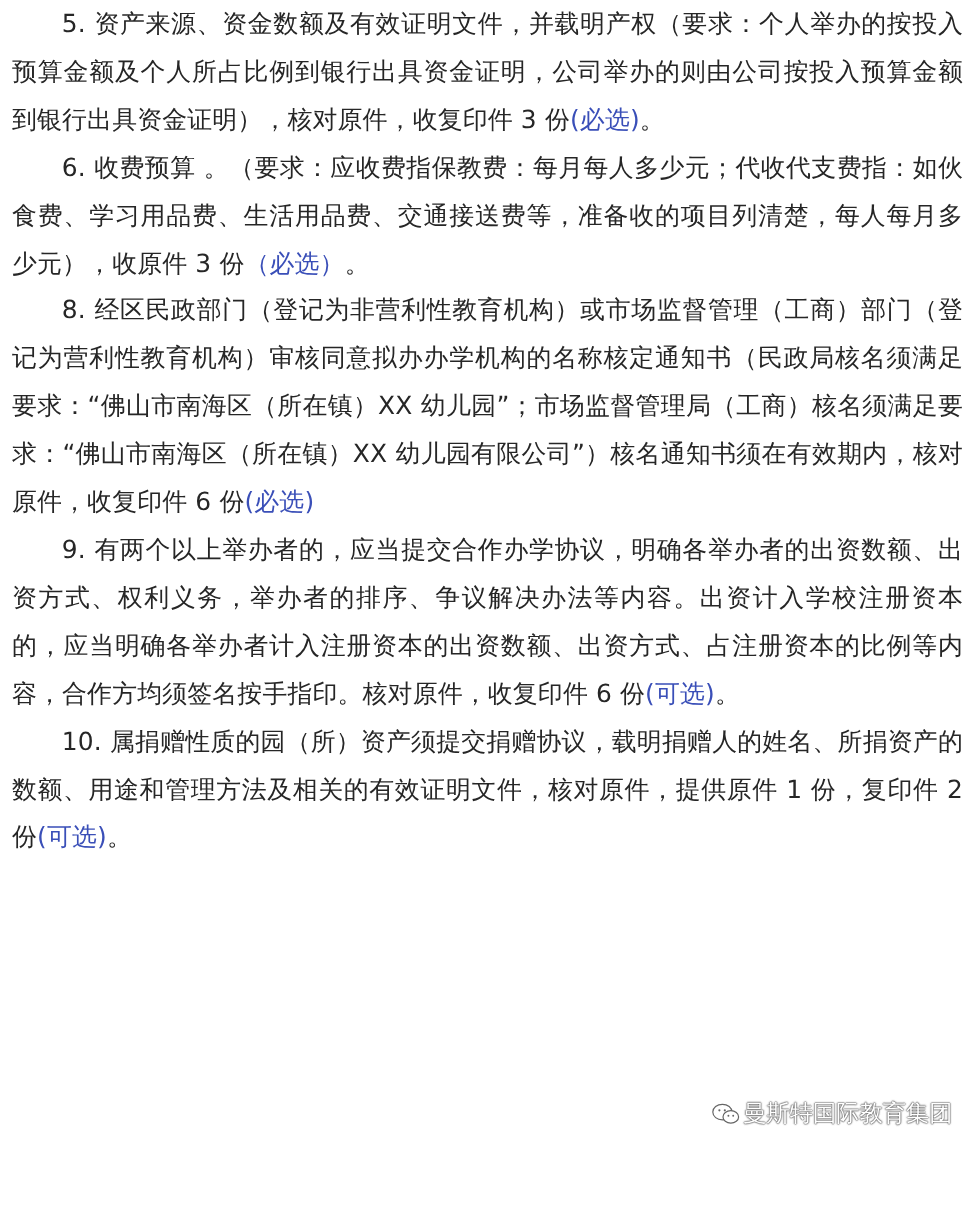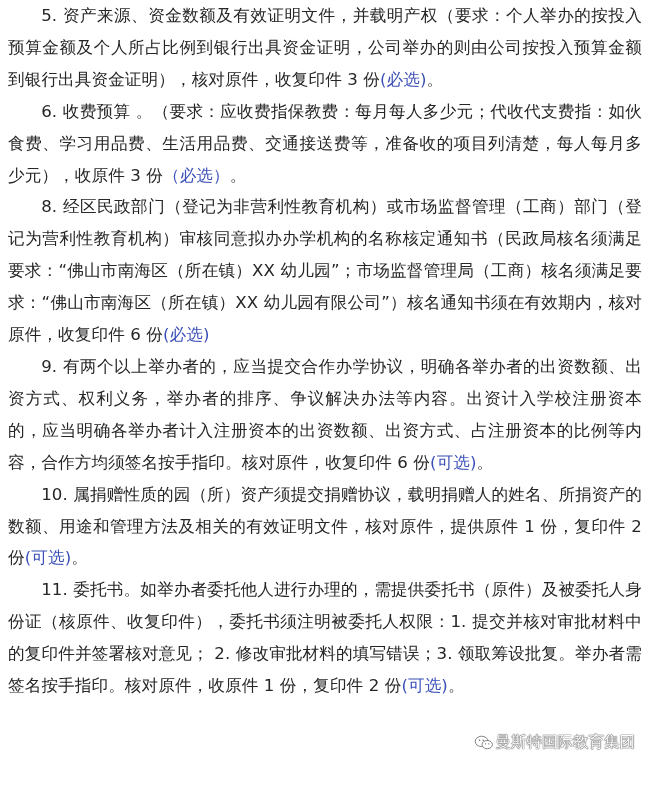--- a/index.html
+++ b/index.html
@@ -35,21 +35,20 @@
 
   <p class="para"><span>6.</span><span> 收费预算 。（要求：应收费指保教费：每月每人多少元；代收代支费指：如伙食费、学习用品费、生活用品费、交通接送费等，准备收的项目列清楚，每人每月多少元），收原件 3 份</span><span class="tag">（必选）</span><span>。</span></p>
 
 
   <p class="para"><span>8.</span><span> 经区民政部门（登记为非营利性教育机构）或市场监督管理（工商）部门（登记为营利性教育机构）审核同意拟办办学机构的名称核定通知书（民政局核名须满足要求：“佛山市南海区（所在镇）XX 幼儿园”；市场监督管理局（工商）核名须满足要求：“佛山市南海区（所在镇）XX 幼儿园有限公司”）核名通知书须在有效期内，核对原件，收复印件 6 份</span><span class="tag">(必选)</span><span></span></p>
 
   <p class="para"><span>9.</span><span> 有两个以上举办者的，应当提交合作办学协议，明确各举办者的出资数额、出资方式、权利义务，举办者的排序、争议解决办法等内容。出资计入学校注册资本的，应当明确各举办者计入注册资本的出资数额、出资方式、占注册资本的比例等内容，合作方均须签名按手指印。核对原件，收复印件 6 份</span><span class="tag">(可选)</span><span>。</span></p>
 
   <p class="para"><span>10.</span><span> 属捐赠性质的园（所）资产须提交捐赠协议，载明捐赠人的姓名、所捐资产的数额、用途和管理方法及相关的有效证明文件，核对原件，提供原件 1 份，复印件 2 份</span><span class="tag">(可选)</span><span>。</span></p>
 
-  <p class="para"><span>11.</span><span> 委托书。如举办者委托他人进行办理的，需提供委托书（原件）及被委托人身份证（核原件、收复印件），委托书须注明被委托人权限：1. 提交并核对审批材料中的复印件并签署核对意见； 2. 修改审批材料的填写错误；3. 领取筹设批复。举办者需签名按手指印。核对原件，收原件 1 份，复印件 2 份</span><span class="tag">(可选)</span><span>。</span></p>
 </div>
 
 <div class="watermark">
   <svg class="wm-icon" viewBox="0 0 24 20">
     <ellipse cx="9" cy="8" rx="8" ry="6.5" fill="#fff" stroke="#666" stroke-width="1"></ellipse>
     <ellipse cx="16" cy="12" rx="6.5" ry="5.2" fill="#fff" stroke="#666" stroke-width="1"></ellipse>
     <circle cx="6.5" cy="6.5" r="0.9" fill="#666"></circle>
     <circle cx="11" cy="6.5" r="0.9" fill="#666"></circle>
     <circle cx="14" cy="11" r="0.8" fill="#666"></circle>
     <circle cx="18" cy="11" r="0.8" fill="#666"></circle>

